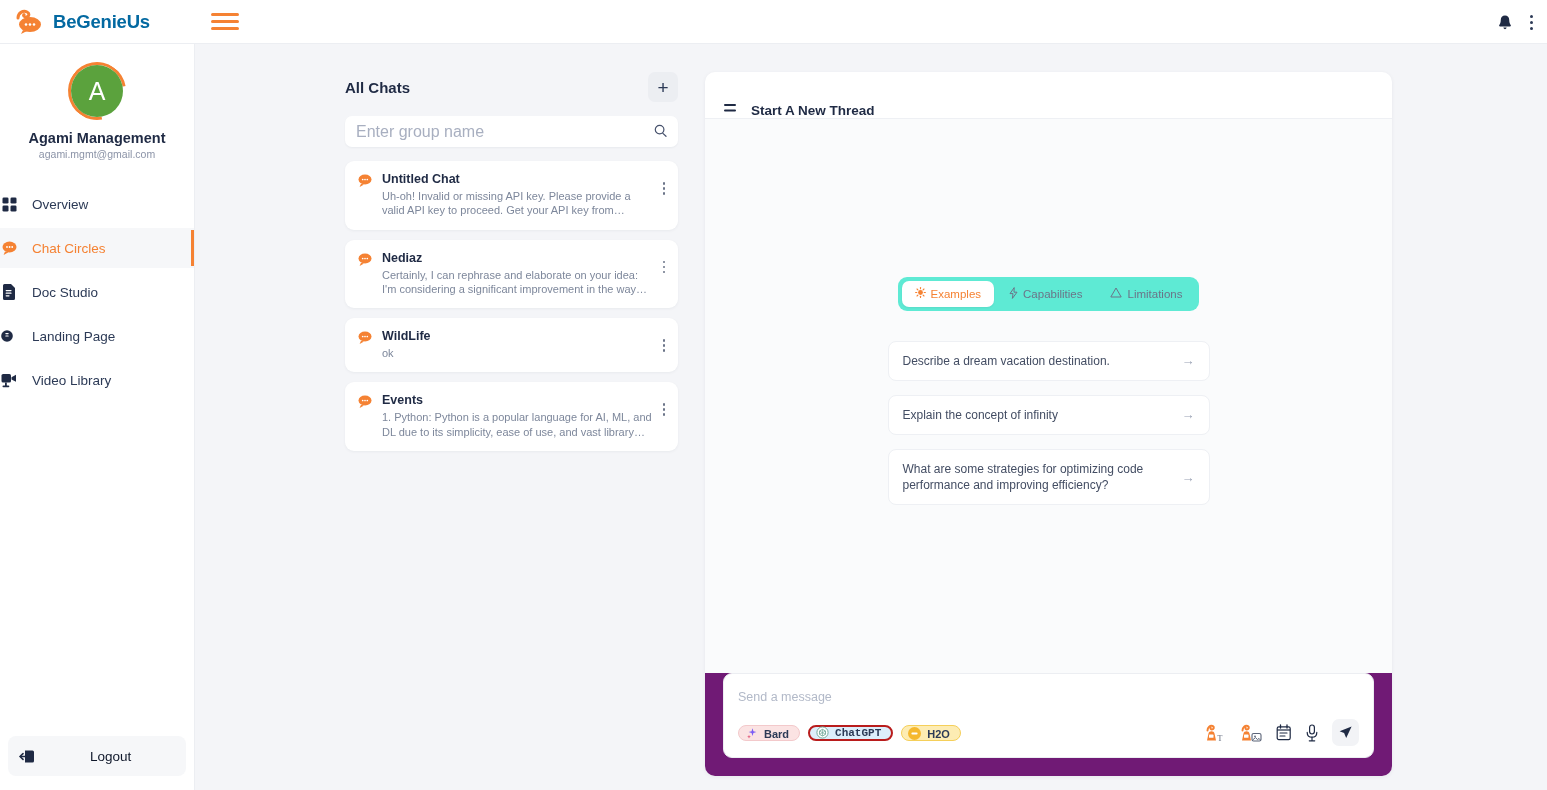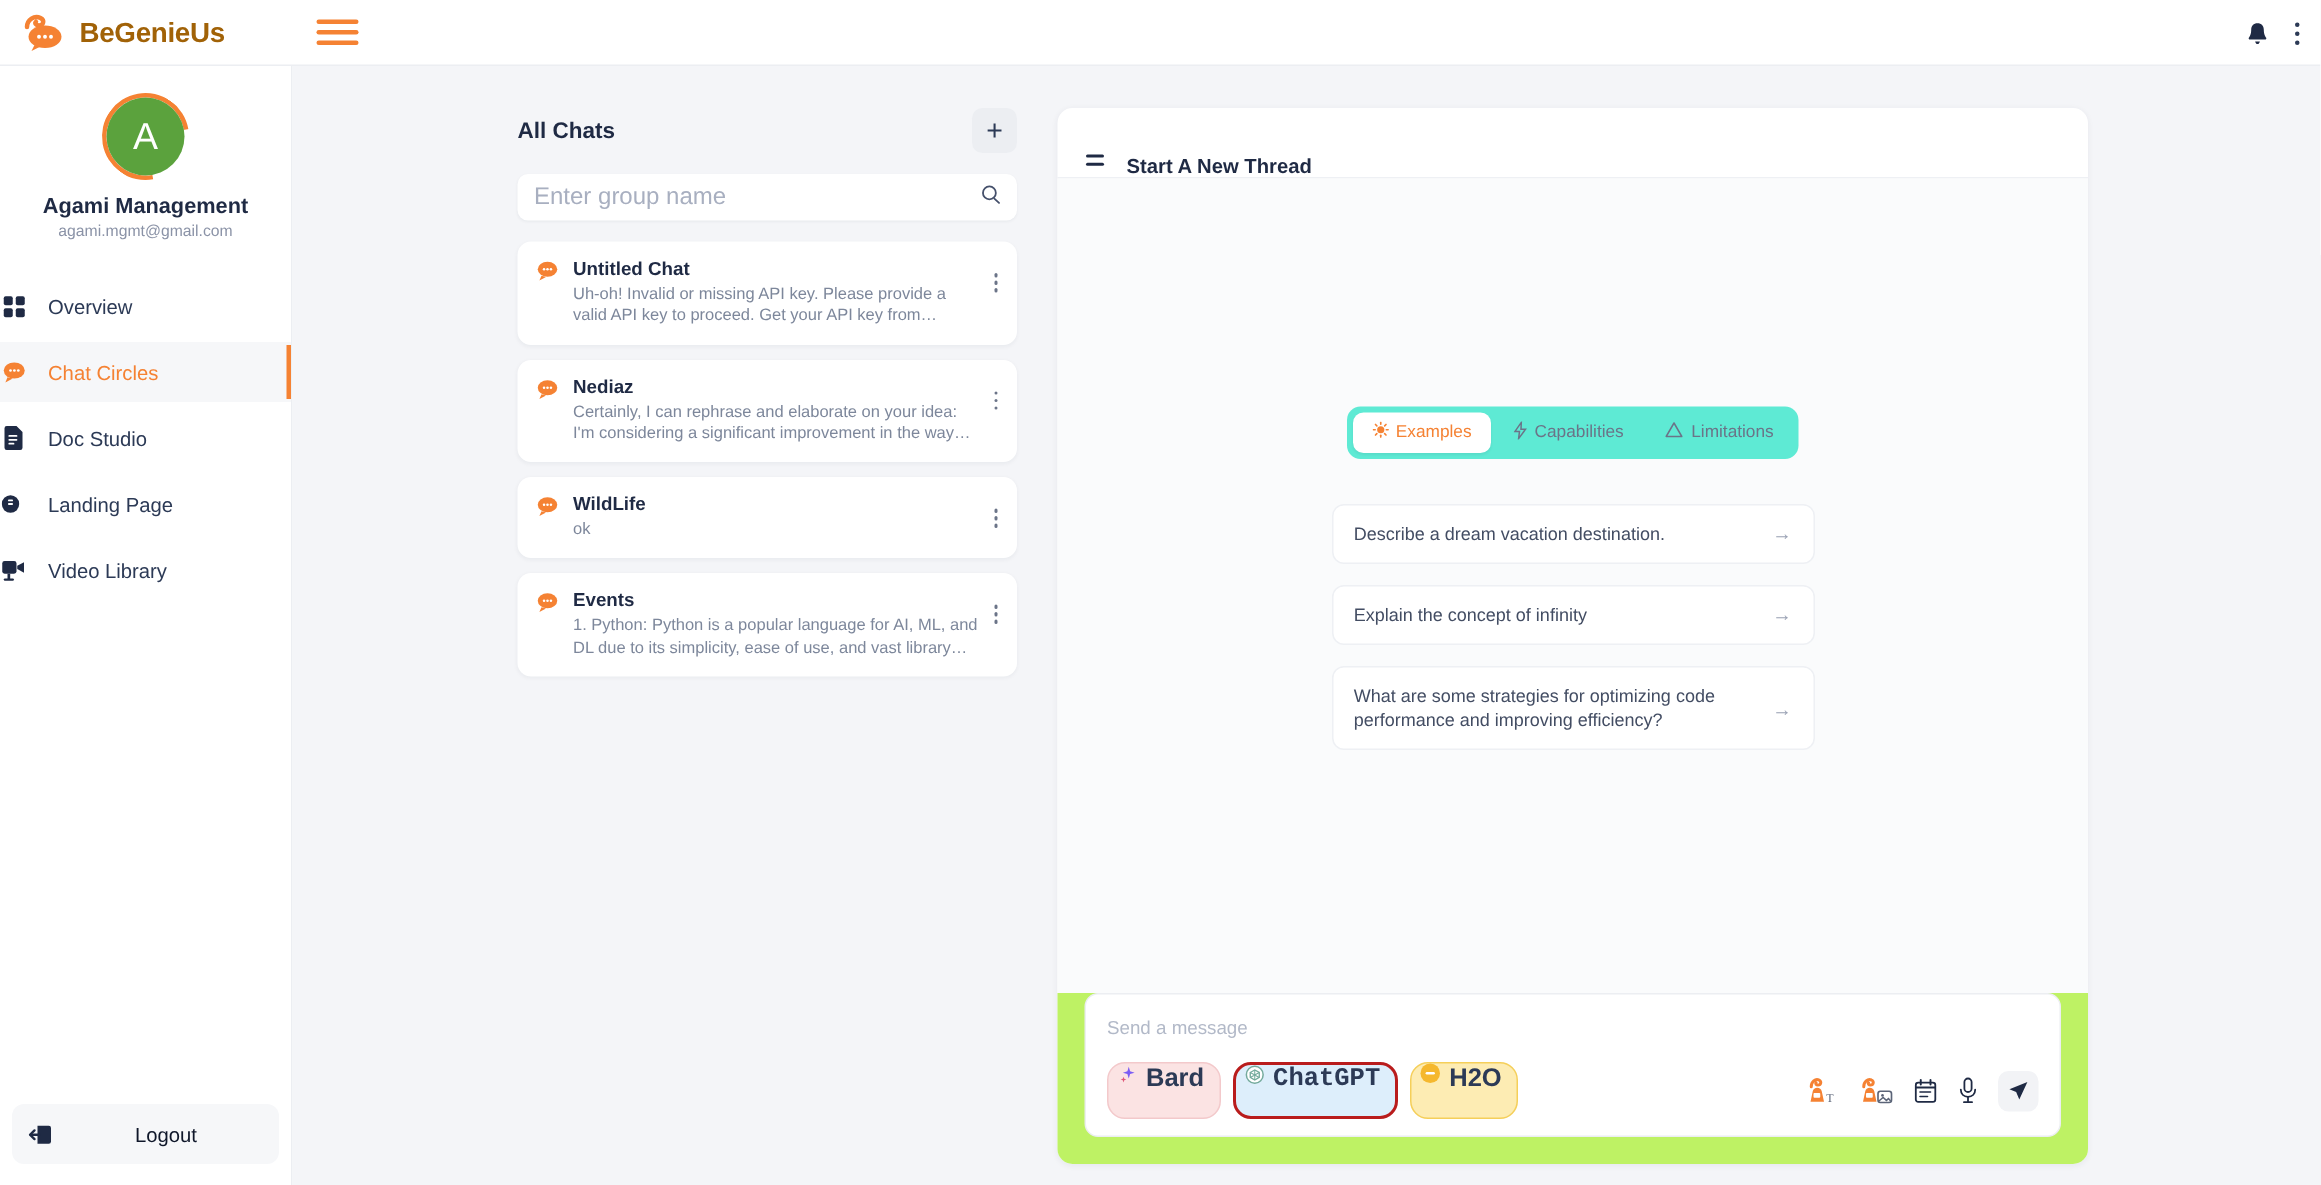--- a/index.html
+++ b/index.html
@@ -15,21 +15,21 @@
   .topbar {
     height: 44px; min-height: 44px;
     background: #ffffff;
     border-bottom: 1px solid #eceef2;
     display: flex; align-items: center;
     position: relative;
   }
   .brand { display: flex; align-items: center; gap: 9px; padding-left: 14px; width: 195px; }
   .brand-logo { width: 30px; height: 26px; position: relative; }
   .brand-name {
-    font-size: 18.5px; font-weight: bold; color: #a16207; letter-spacing: -0.2px;
+    font-size: 18.5px; font-weight: bold; color: #0369a1; letter-spacing: -0.2px;
   }
   .hamburger {
     margin-left: 16px; width: 28px; height: 22px;
     display: flex; flex-direction: column; justify-content: center; gap: 4px;
     cursor: pointer;
   }
   .hamburger span { display: block; height: 3px; border-radius: 2px; background: #f58233; }
   .topbar-right {
     position: absolute; right: 14px; top: 0; height: 44px;
     display: flex; align-items: center; gap: 16px;
@@ -157,37 +157,37 @@
   .suggestions { display: flex; flex-direction: column; gap: 14px; width: 322px; }
   .suggestion {
     background: #ffffff; border: 1px solid #eef0f4; border-radius: 8px;
     min-height: 40px; padding: 11px 14px; display: flex; align-items: center;
     gap: 10px; cursor: pointer;
   }
   .suggestion-text { flex: 1; font-size: 12px; line-height: 1.35; color: #434d63; }
   .arrow { color: #9aa2b4; font-size: 13px; flex: 0 0 auto; }
 
   
-  .composer-wrap { padding: 0 18px 18px 18px; background: #bef264; border-radius: 0 0 10px 10px; }
+  .composer-wrap { padding: 0 18px 18px 18px; background: #701a75; border-radius: 0 0 10px 10px; }
   .composer {
     background: #ffffff; border: 1px solid #eceef2; border-radius: 9px;
     padding: 13px 14px 11px 14px;
   }
   .composer-input {
     width: 100%; border: none; outline: none; background: transparent;
     font-family: "Liberation Sans", sans-serif; font-size: 12.5px; color: #2c3a56;
   }
   .composer-input::placeholder { color: #b2b9c8; }
   .composer-row {
     margin-top: 14px; display: flex; align-items: center; justify-content: space-between;
   }
   .chips { display: flex; gap: 8px; }
   .chip {
-    display: flex; align-items: flex-start; gap: 6px; height: 38px;
-    border-radius: 12px; padding: 0 10px 0 6px; font-size: 17px; font-weight: bold;
+    display: flex; align-items: flex-end; gap: 6px; height: 16px;
+    border-radius: 12px; padding: 0 10px 0 6px; font-size: 11px; font-weight: bold;
     cursor: pointer;
   }
   .chip-bard { background: #fbe3e3; border: 1px solid #f3c9cb; color: #2c3a56; }
   .chip-gpt { background: #ddeefb; border: 2px solid #b91c1c; color: #2c3a56; font-family: Liberation Mono, monospace; }
   .chip-h2o { background: #fdecb3; border: 1px solid #f5cf5a; color: #2c3a56; }
   .chip-dot { width: 13px; height: 13px; border-radius: 50%; display: flex; align-items: center; justify-content: center; }
 
   .composer-actions { display: flex; align-items: center; gap: 13px; }
   .action-icon { cursor: pointer; display: flex; align-items: center; }
   .send-btn {

